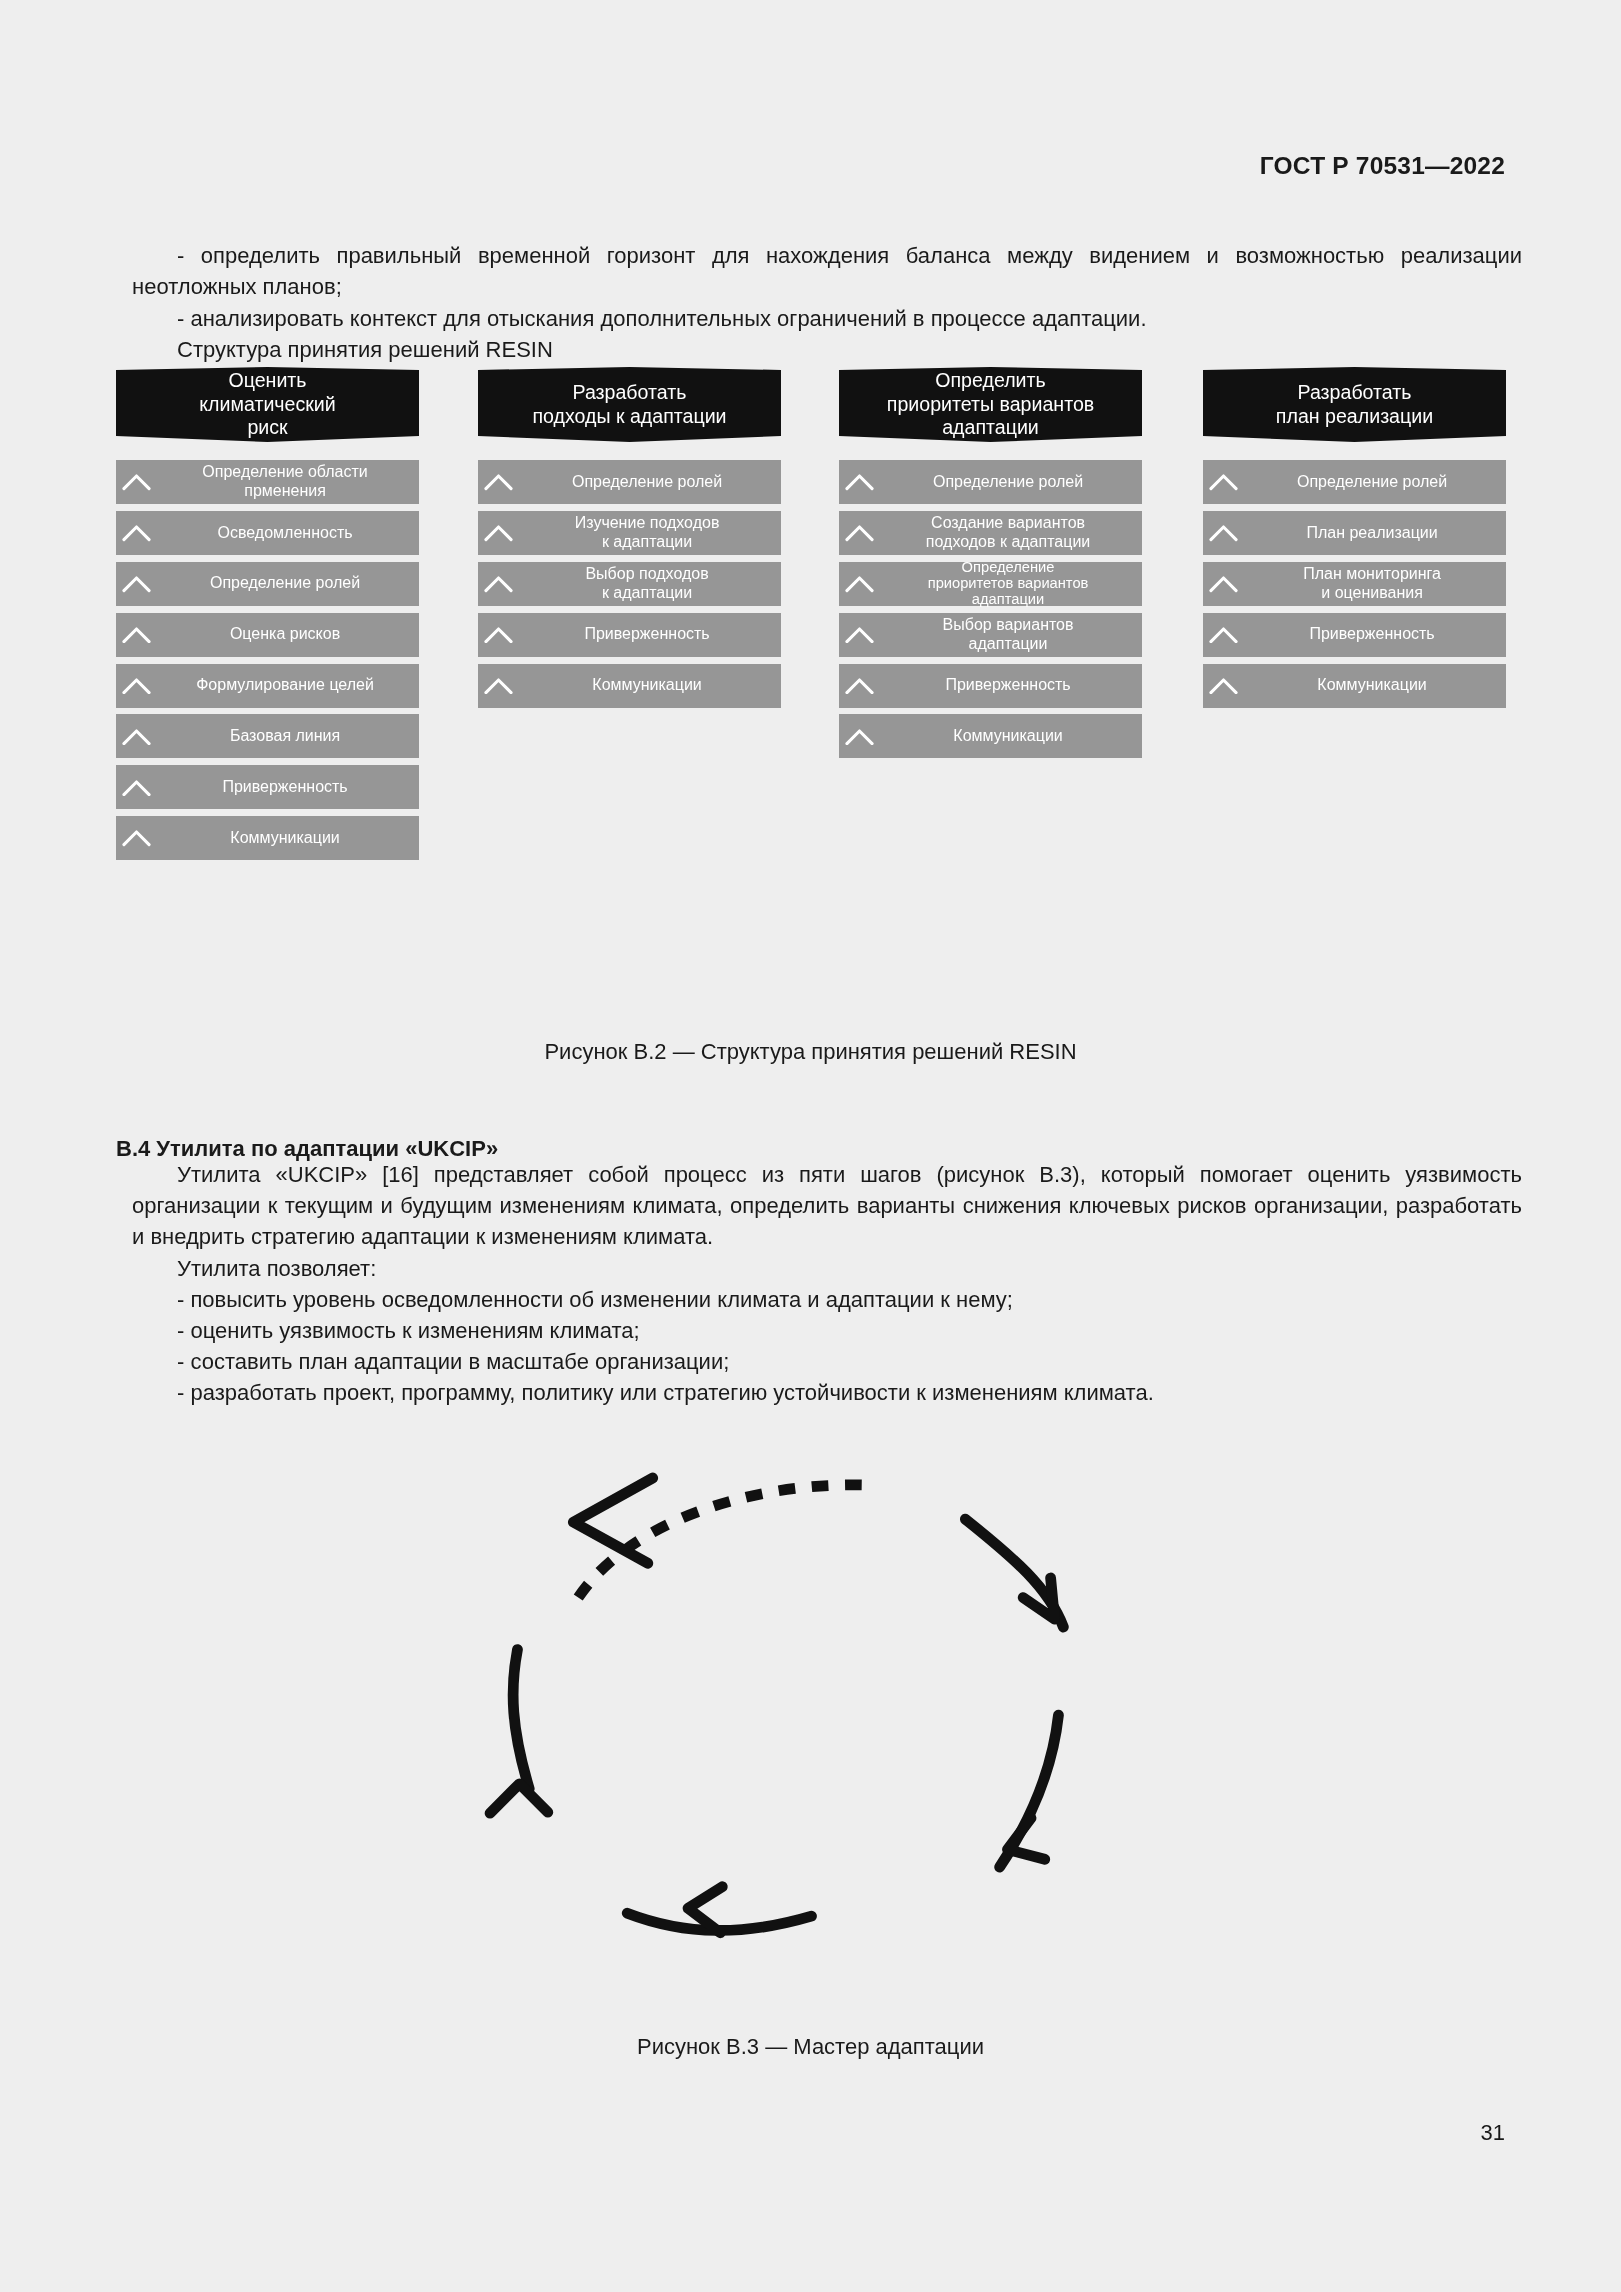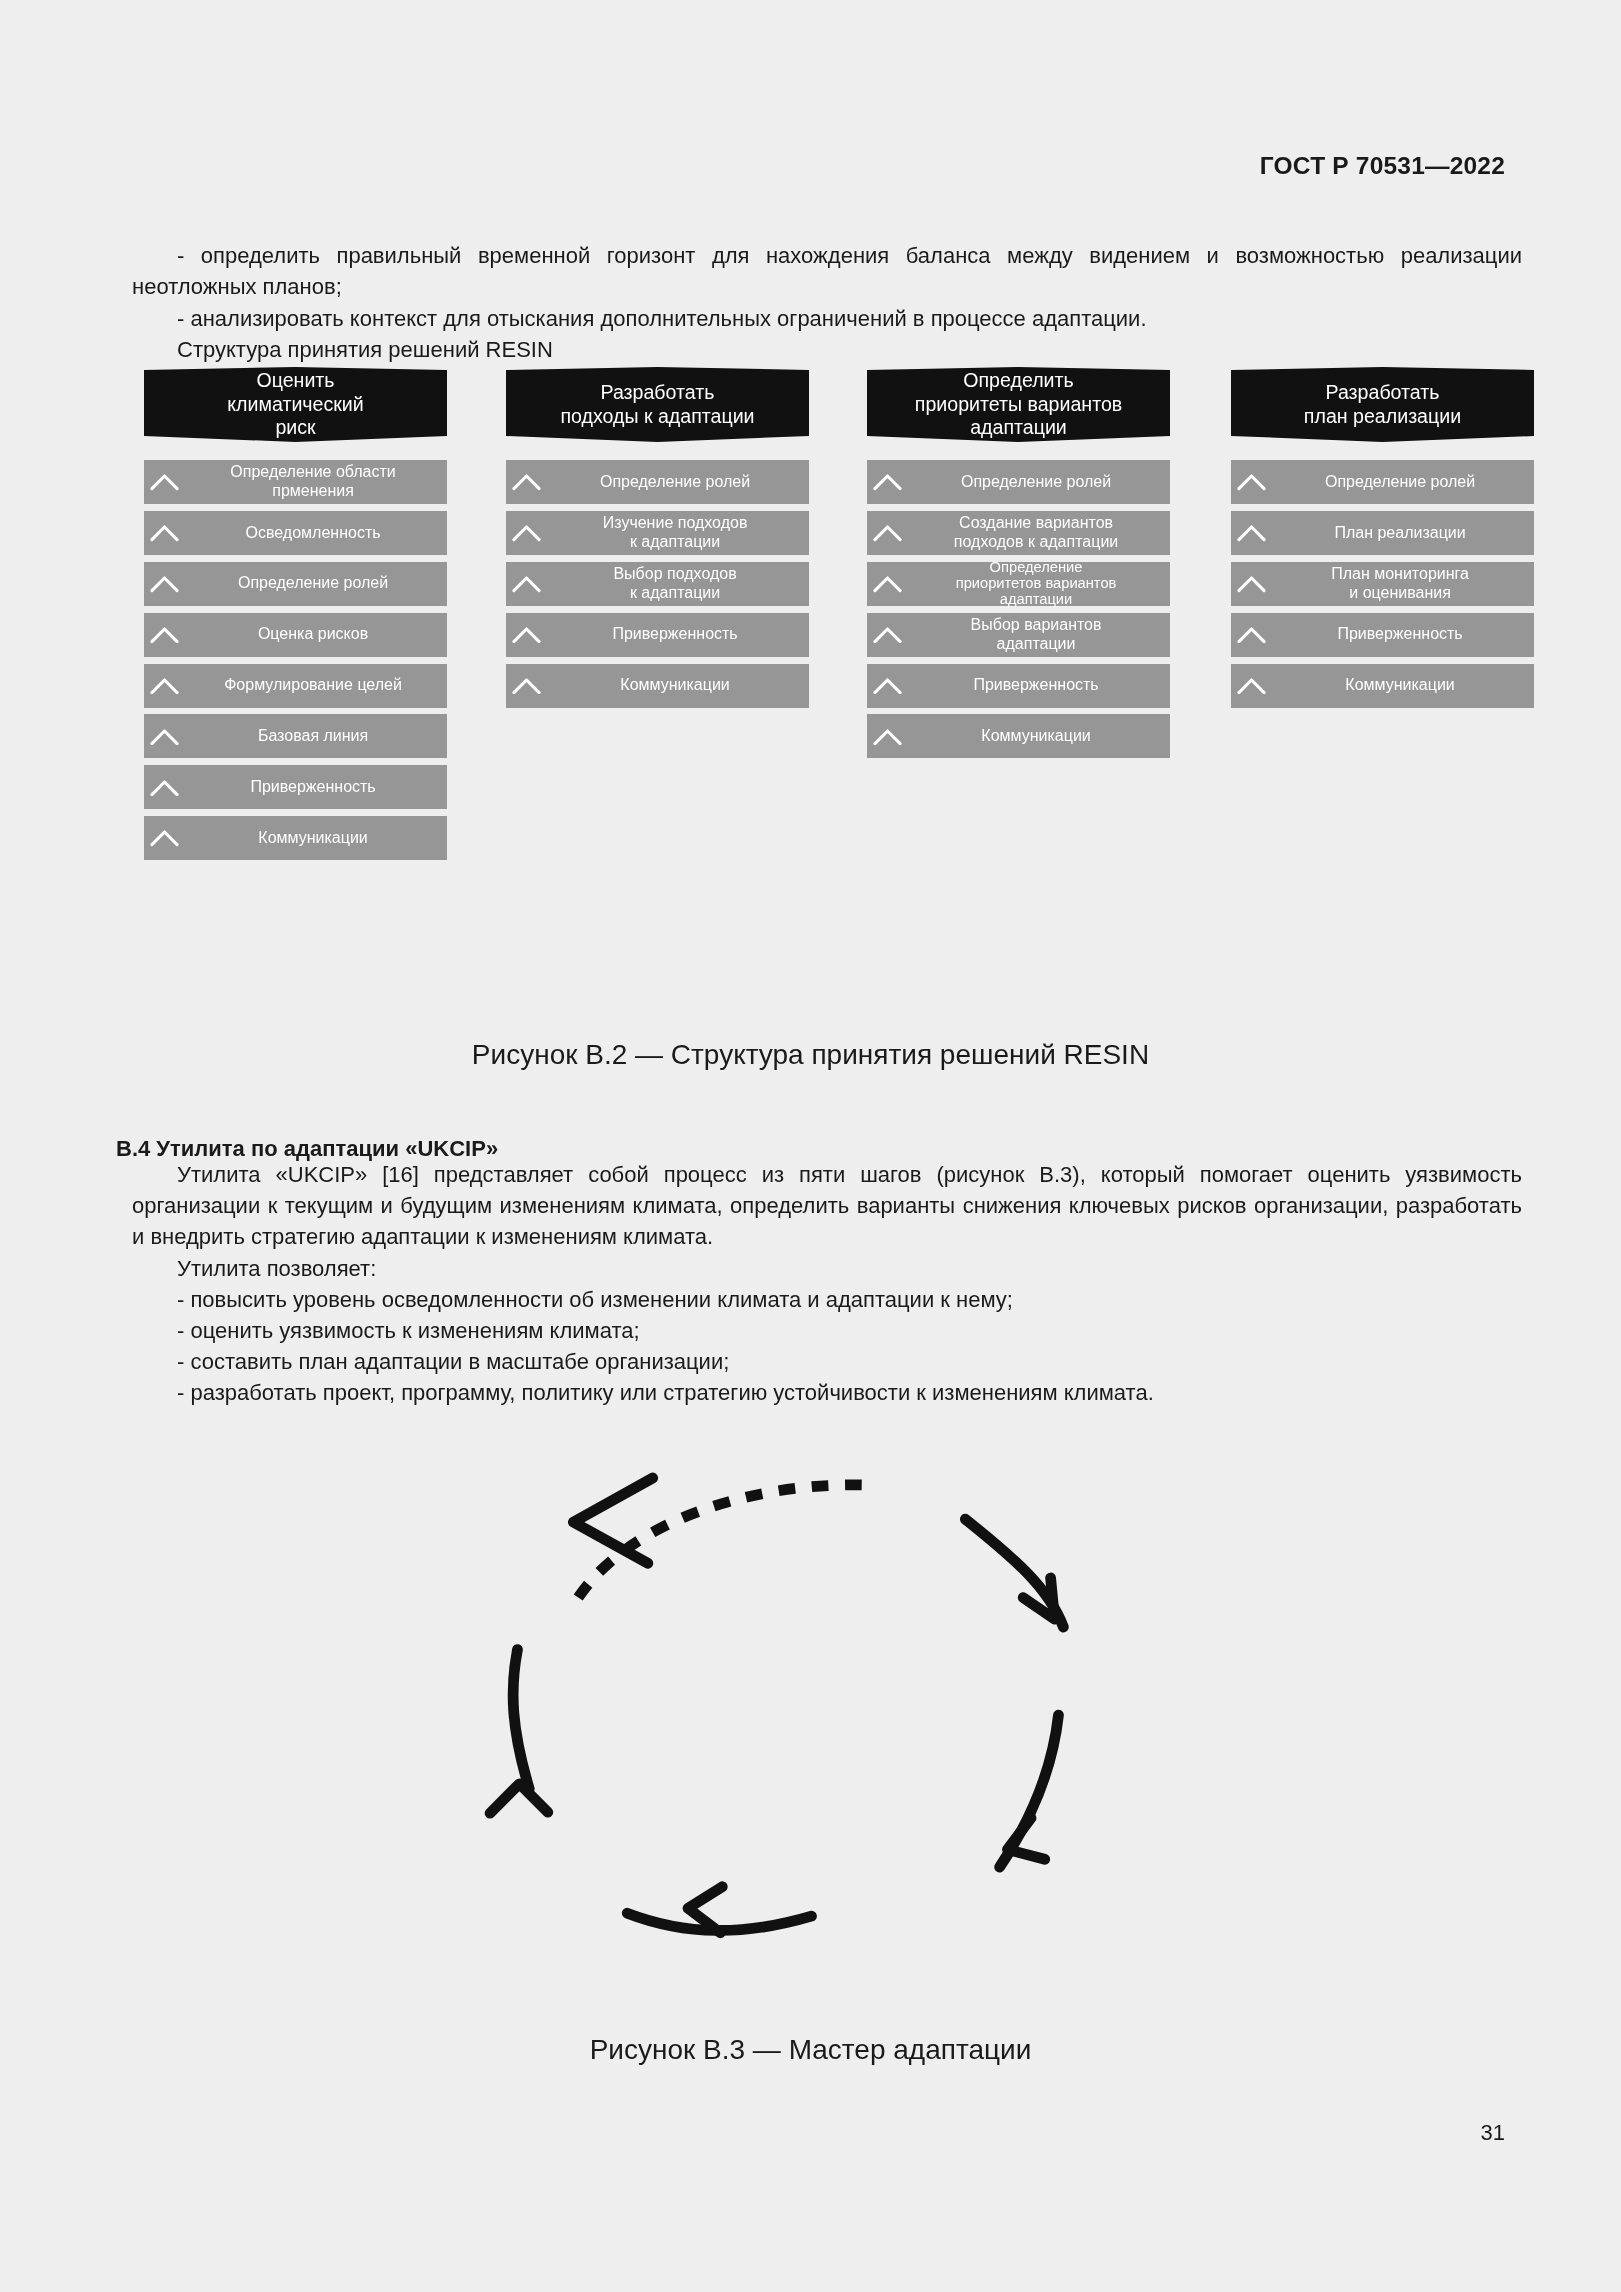--- a/index.html
+++ b/index.html
@@ -31,31 +31,31 @@
   .li{padding-left:45px;text-indent:0;}
   .nojust{text-align:left;}
 
   .section-head{
     position:absolute;left:116px;
     font-size:22px;font-weight:bold;margin-top:24px;
   }
 
   .caption{
     position:absolute;left:0;width:1621px;
-    text-align:center;font-size:28px;
+    text-align:center;font-size:22px;
   }
 
   .pagenum{
     position:absolute;right:116px;bottom:147px;
     font-size:22px;
     text-align:right;
   }
 
   
-  #fig-b2{position:absolute;left:116px;top:367px;width:1390px;height:637px;margin-left:28px;}
+  #fig-b2{position:absolute;left:116px;top:367px;width:1390px;height:637px;}
   .col{position:absolute;top:0;width:303px;}
   .col-0{left:0;}
   .col-1{left:362px;}
   .col-2{left:723px;}
   .col-3{left:1087px;}
 
   .banner{
     position:relative;width:100%;height:75px;
     background:#111111;
     color:#ffffff;

